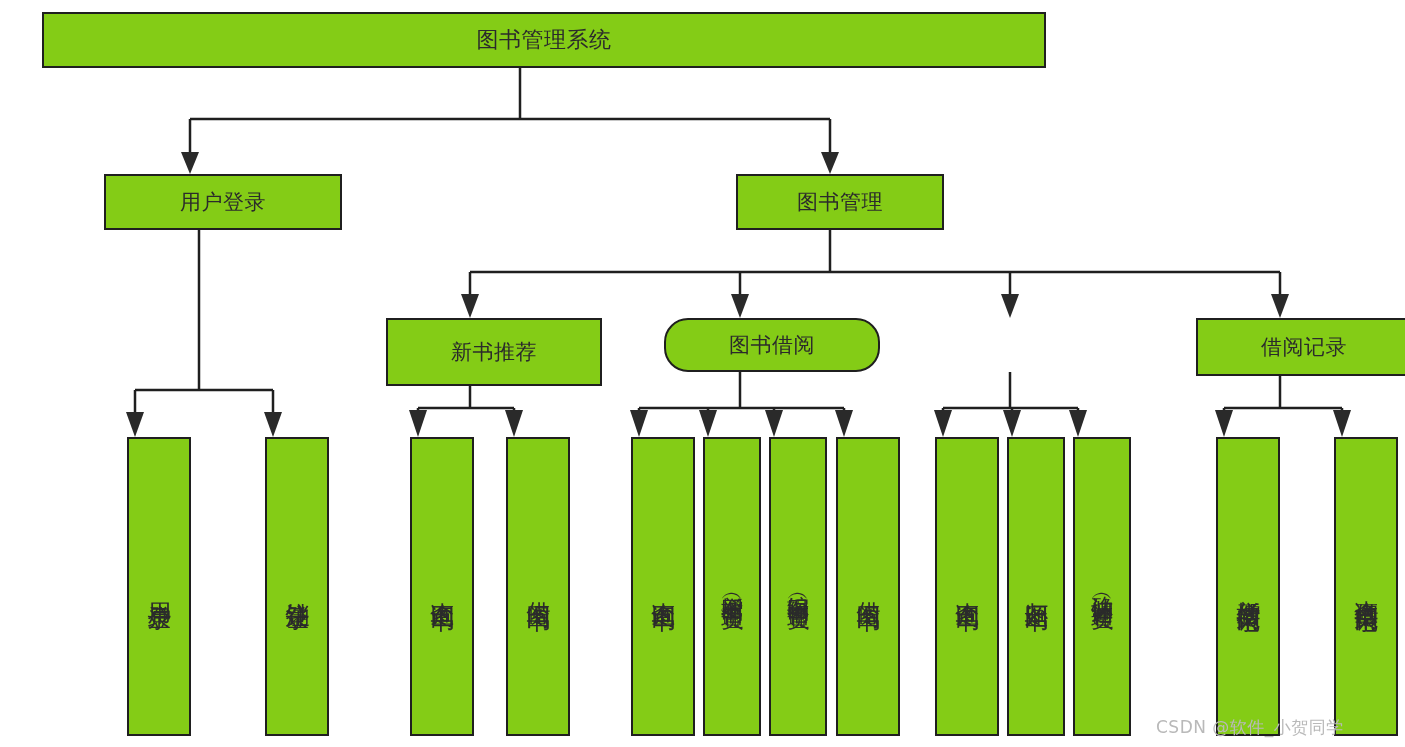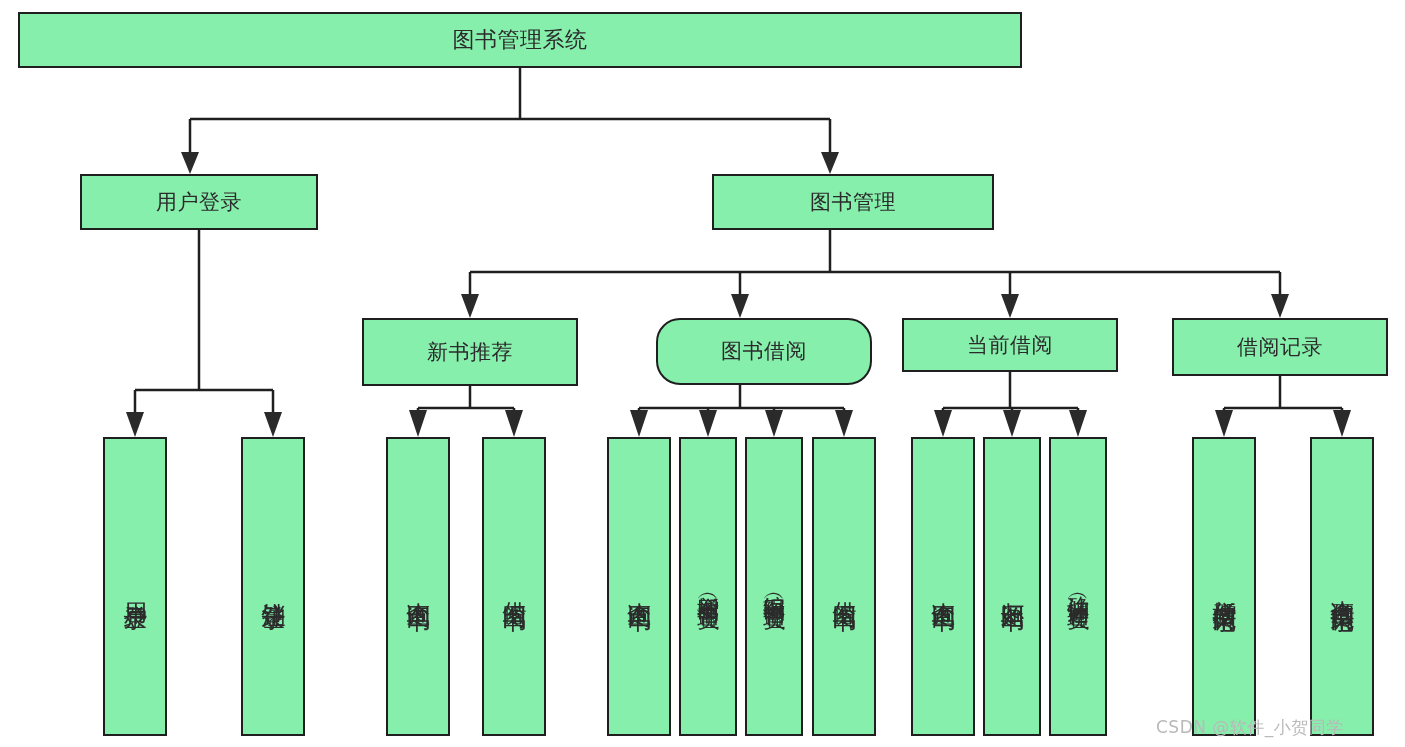--- a/index.html
+++ b/index.html
@@ -14,25 +14,26 @@
     position: relative;
     width: 1405px;
     height: 747px;
     background: #ffffff;
     overflow: hidden;
   }
   .node {
     position: absolute;
     box-sizing: border-box;
     border: 2.5px solid #1f1f1f;
-    background: #86efac;
+    background: #84cc16;
     display: flex;
     align-items: center;
     justify-content: center;
     color: #2b2b2b;
+    margin-left: 24px;
   }
   .node .label {
     display: block;
     text-align: center;
     line-height: 1.05;
     letter-spacing: 0.5px;
   }
   
   .node.horiz .label {
     font-size: 21px;
@@ -148,32 +149,29 @@
     <polygon class="arrowhead" points="1333,410 1351,410 1342,437"></polygon>
   </svg>
 
   <div class="node horiz root" style="left:18px; top:12px; width:1004px; height:56px;">
     <span class="label">图书管理系统</span>
   </div>
 
   <div class="node horiz" style="left:80px; top:174px; width:238px; height:56px;">
     <span class="label">用户登录</span>
   </div>
-  <div class="node horiz" style="left:712px; top:174px; width:282px; height:56px;">
+  <div class="node horiz" style="left:712px; top:174px; width:208px; height:56px;">
     <span class="label">图书管理</span>
   </div>
 
   <div class="node horiz" style="left:362px; top:318px; width:216px; height:68px;">
     <span class="label">新书推荐</span>
   </div>
-  <div class="node horiz" style="left:656px; top:318px; width:216px; height:67px;border-radius:24px;">
+  <div class="node horiz" style="left:640px; top:318px; width:216px; height:54px;border-radius:24px;">
     <span class="label">图书借阅</span>
-  </div>
-  <div class="node horiz" style="left:902px; top:318px; width:216px; height:54px;">
-    <span class="label">当前借阅</span>
   </div>
   <div class="node horiz" style="left:1172px; top:318px; width:216px; height:58px;">
     <span class="label">借阅记录</span>
   </div>
 
   <div class="node vert" style="left:103px; top:437px; width:64px; height:299px;">
     <span class="label">用户登录</span>
   </div>
   <div class="node vert" style="left:241px; top:437px; width:64px; height:299px;">
     <span class="label">注销登录</span>

